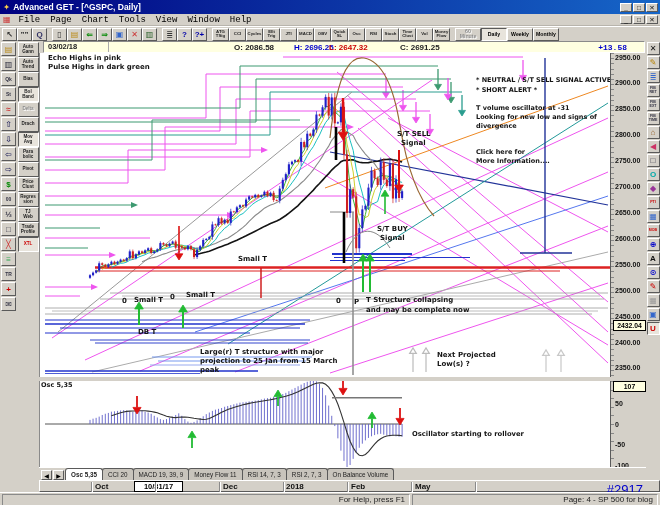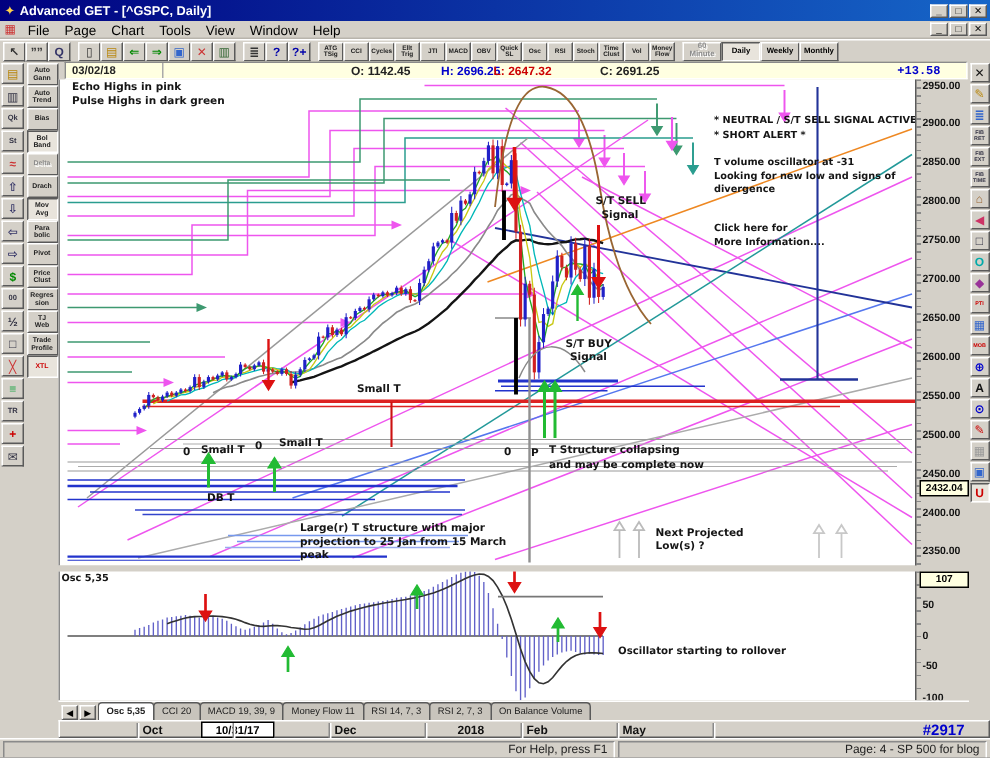--- a/index.html
+++ b/index.html
@@ -3,21 +3,21 @@
 <meta charset="utf-8">
 <style>
   html,body{margin:0;padding:0;background:#777;}
   #screen{position:relative;width:660px;height:505px;background:#d4d0c8;overflow:hidden;
     font-family:"Liberation Sans","DejaVu Sans",sans-serif;-webkit-font-smoothing:none;}
   .abs{position:absolute;}
   
   #titlebar{left:0;top:0;width:660px;height:14px;background:linear-gradient(90deg,#000080,#1666c8);
     color:#fff;font-size:8.5px;font-weight:bold;display:flex;align-items:center;padding-left:3px;box-sizing:border-box;}
   #menubar{left:0;top:14px;width:660px;height:12px;display:flex;align-items:center;font-size:9px;box-sizing:border-box;border-bottom:1px solid #b8b4ac;}
-  .menu-item{padding:0 5px;}
+  .menu-item{padding:0 5px;font-family:Liberation Mono, monospace;}
   .winbtns{margin-left:auto;display:flex;gap:1px;margin-right:2px;}
   .winbtn{width:12px;height:9px;font-size:6.5px;line-height:8px;text-align:center;color:#111;}
   .raised{background:#d4d0c8;border:1px solid;border-color:#ffffff #5a5a5a #5a5a5a #ffffff;box-sizing:border-box;}
   .pressed{background:#e8e4dc;border-color:#5a5a5a #ffffff #ffffff #5a5a5a !important;}
   .disabled{color:#8c8c8c !important;text-shadow:1px 1px 0 #fff;}
   
   #toolbar{left:0;top:26px;width:660px;height:15px;display:flex;align-items:center;padding-left:2px;box-sizing:border-box;border-top:1px solid #fff;}
   .tb-group{display:flex;margin-right:5px;}
   .tb-btn{width:15px;height:13px;display:flex;align-items:center;justify-content:center;font-size:8px;font-weight:bold;cursor:default;}
   .tb-btn.study{width:17px;flex-direction:column;font-size:4.3px;line-height:4.4px;font-weight:bold;color:#222;}
@@ -52,21 +52,21 @@
   
   #tabstrip{left:39px;top:467px;width:607px;height:13px;background:#d4d0c8;display:flex;align-items:flex-end;padding-left:2px;box-sizing:border-box;border-top:1px solid #fff;}
   .tsbtn{width:11px;height:10px;font-size:6px;display:flex;align-items:center;justify-content:center;margin-right:1px;}
   .tab{font-size:6.3px;color:#222;padding:1px 5px 1px 5px;border:1px solid #5a5a5a;border-bottom:none;border-radius:3px 3px 0 0;background:#c8c4bc;margin-right:-1px;height:9px;line-height:9px;}
   .tab.active{background:#fff;font-weight:bold;position:relative;}
   
   #dateaxis{left:39px;top:480px;width:621px;height:12px;background:#d4d0c8;border:1px solid;border-color:#fff #5a5a5a #5a5a5a #fff;box-sizing:border-box;}
   .dsep{position:absolute;top:1px;width:1px;height:10px;background:#8a8a8a;box-shadow:1px 0 0 #fff;}
   .dlabel{position:absolute;top:1px;font-size:8px;font-weight:bold;color:#111;}
   #datebox2{position:absolute;left:94px;top:0;width:49px;height:11px;background:#fff;border:1px solid #000;font-size:7.5px;font-weight:bold;text-align:center;line-height:10px;box-sizing:border-box;}
-  #barnum{position:absolute;right:16px;top:1px;font-size:10px;font-weight:bold;color:#0000cc;}
+  #barnum{position:absolute;right:16px;top:1px;font-size:13px;font-weight:normal;color:#0000cc;}
   
   #statusbar{left:0;top:492px;width:660px;height:13px;background:#d4d0c8;border-top:1px solid #fff;box-sizing:border-box;font-size:8px;color:#222;}
   .sb-panel{position:absolute;top:1px;height:16px;border:1px solid;border-color:#8a8a8a #fff #fff #8a8a8a;padding:0 4px;line-height:10px;box-sizing:border-box;text-align:right;}
   svg text{font-family:"DejaVu Sans","Liberation Sans",sans-serif;}
 </style>
 </head>
 <body>
 
 <div id="screen">
 
@@ -206,21 +206,21 @@
         </div>
         <div class="tb-btn tf raised">
           <div>Monthly</div>
         </div>
       </div>
     </div>
 
   <div id="databar" class="abs">
     <div id="ohlcstrip">
       <span id="datefield">03/02/18</span>
-      <span class="ohlc" style="left:190px;"><span>O:</span> <span>1142.45</span></span>
+      <span class="ohlc" style="left:190px;"><span>O:</span> <span>2086.58</span></span>
       <span class="ohlc" style="left:250px;color:#0000cc;"><span>H:</span> <span>2696.25</span></span>
       <span class="ohlc" style="left:285px;color:#cc0000;"><span>L:</span> <span>2647.32</span></span>
       <span class="ohlc" style="left:356px;"><span>C:</span> <span>2691.25</span></span>
       <span class="ohlc" id="chg">+13.58</span>
     </div>
   </div>
 
   <div id="leftcol1" class="abs">
       <div class="lc1-btn raised">
         <span style="color: rgb(184, 134, 11); font-size: 8px;">▤</span>
@@ -935,21 +935,21 @@
     <div id="barnum">#2917</div>
   <div class="dsep" style="left: 51px;"></div>
       <div class="dsep" style="left: 115px;"></div>
       <div class="dsep" style="left: 179px;"></div>
       <div class="dsep" style="left: 243px;"></div>
       <div class="dsep" style="left: 307px;"></div>
       <div class="dsep" style="left: 371px;"></div>
       <div class="dsep" style="left: 435px;"></div>
       <div class="dlabel" style="left: 55px;">Oct</div>
       <div class="dlabel" style="left: 183px;">Dec</div>
-      <div class="dlabel" style="left: 265px;">2018</div>
+      <div class="dlabel" style="left: 246px;">2018</div>
       <div class="dlabel" style="left: 311px;">Feb</div>
       <div class="dlabel" style="left: 375px;">May</div>
     </div>
 
   <div id="statusbar" class="abs">
     <div class="sb-panel" style="left:2px;width:408px;">For Help, press F1</div>
     <div class="sb-panel" style="left:412px;width:246px;">Page: 4 - SP 500 for blog</div>
   </div>
 
 </div>

